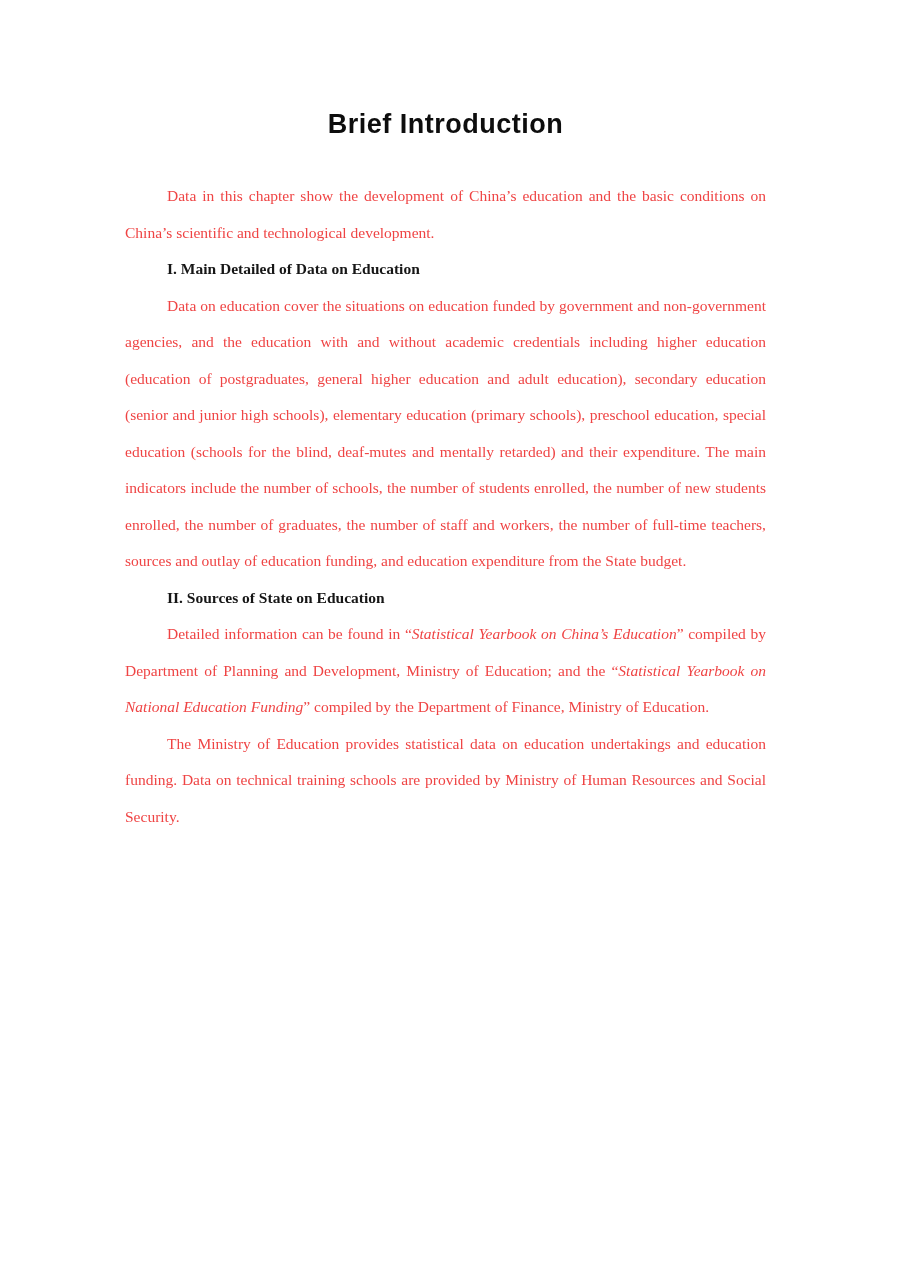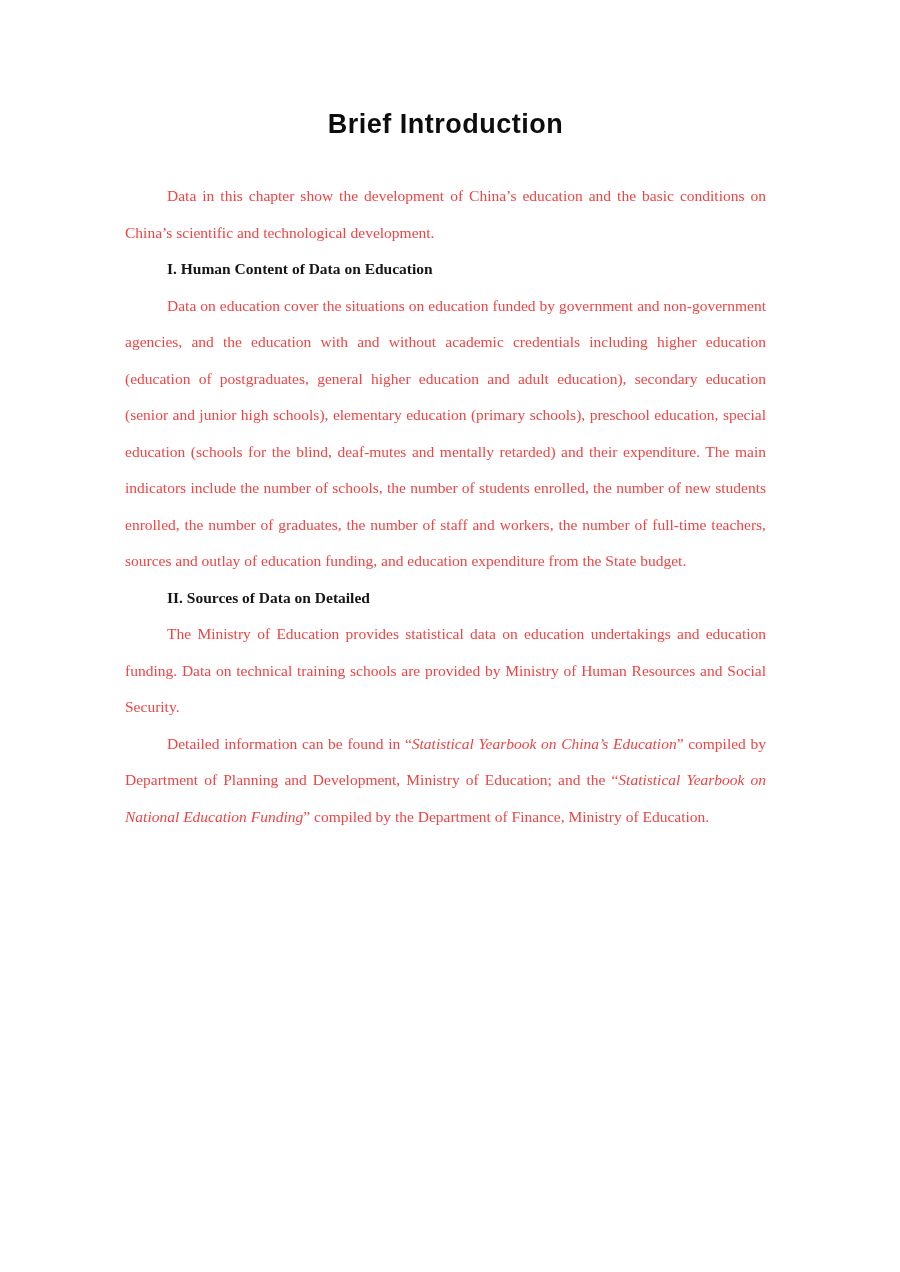--- a/index.html
+++ b/index.html
@@ -49,22 +49,22 @@
   }
 </style>
 </head>
 <body>
 
 <div class="page">
   <h1 class="doc-title">Brief Introduction</h1>
 
   <p class="body-para">Data in this chapter show the development of China’s education and the basic conditions on China’s scientific and technological development.</p>
 
-  <h2 class="section-heading">I. Human Content of Data on Education</h2>
+  <h2 class="section-heading">I. Main Detailed of Data on Education</h2>
 
   <p class="body-para">Data on education cover the situations on education funded by government and non-government agencies, and the education with and without academic credentials including higher education (education of postgraduates, general higher education and adult education), secondary education (senior and junior high schools), elementary education (primary schools), preschool education, special education (schools for the blind, deaf-mutes and mentally retarded) and their expenditure. The main indicators include the number of schools, the number of students enrolled, the number of new students enrolled, the number of graduates, the number of staff and workers, the number of full-time teachers, sources and outlay of education funding, and education expenditure from the State budget.</p>
 
-  <h2 class="section-heading">II. Sources of Data on Detailed</h2>
+  <h2 class="section-heading">II. Sources of State on Education</h2>
+
+  <p class="body-para"><span>Detailed information can be found in “</span><span class="italic">Statistical Yearbook on China’s Education</span><span>” compiled by Department of Planning and Development, Ministry of Education; and the “</span><span class="italic">Statistical Yearbook on National Education Funding</span><span>” compiled by the Department of Finance, Ministry of Education.</span></p>
 
   <p class="body-para">The Ministry of Education provides statistical data on education undertakings and education funding. Data on technical training schools are provided by Ministry of Human Resources and Social Security.</p>
-
-  <p class="body-para"><span>Detailed information can be found in “</span><span class="italic">Statistical Yearbook on China’s Education</span><span>” compiled by Department of Planning and Development, Ministry of Education; and the “</span><span class="italic">Statistical Yearbook on National Education Funding</span><span>” compiled by the Department of Finance, Ministry of Education.</span></p>
 </div>
 
 </body></html>

